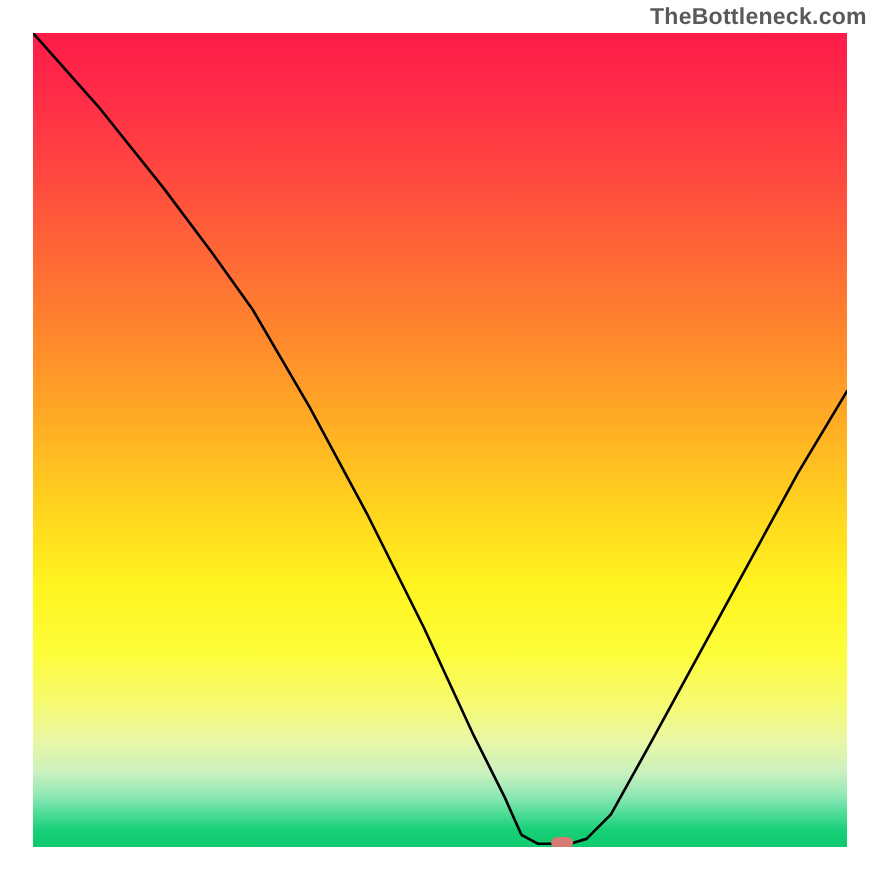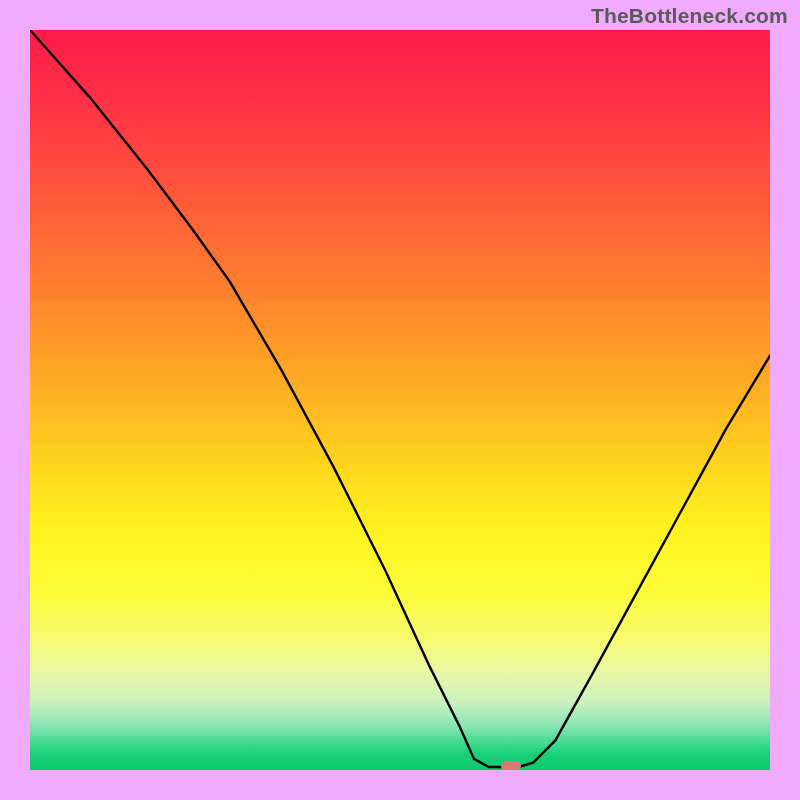--- a/index.html
+++ b/index.html
@@ -8,21 +8,21 @@
     width: 800px;
     height: 800px;
     background: #000;
     overflow: hidden;
     font-family: Arial, Helvetica, sans-serif;
   }
   .frame {
     position: relative;
     width: 800px;
     height: 800px;
-    background: #f0abfc;
+    background: #ffffff;
   }
   .watermark {
     position: absolute;
     top: 4px;
     right: 12px;
     font-size: 21px;
     font-weight: 600;
     color: #5a5a5a;
     letter-spacing: 0.2px;
     user-select: none;

